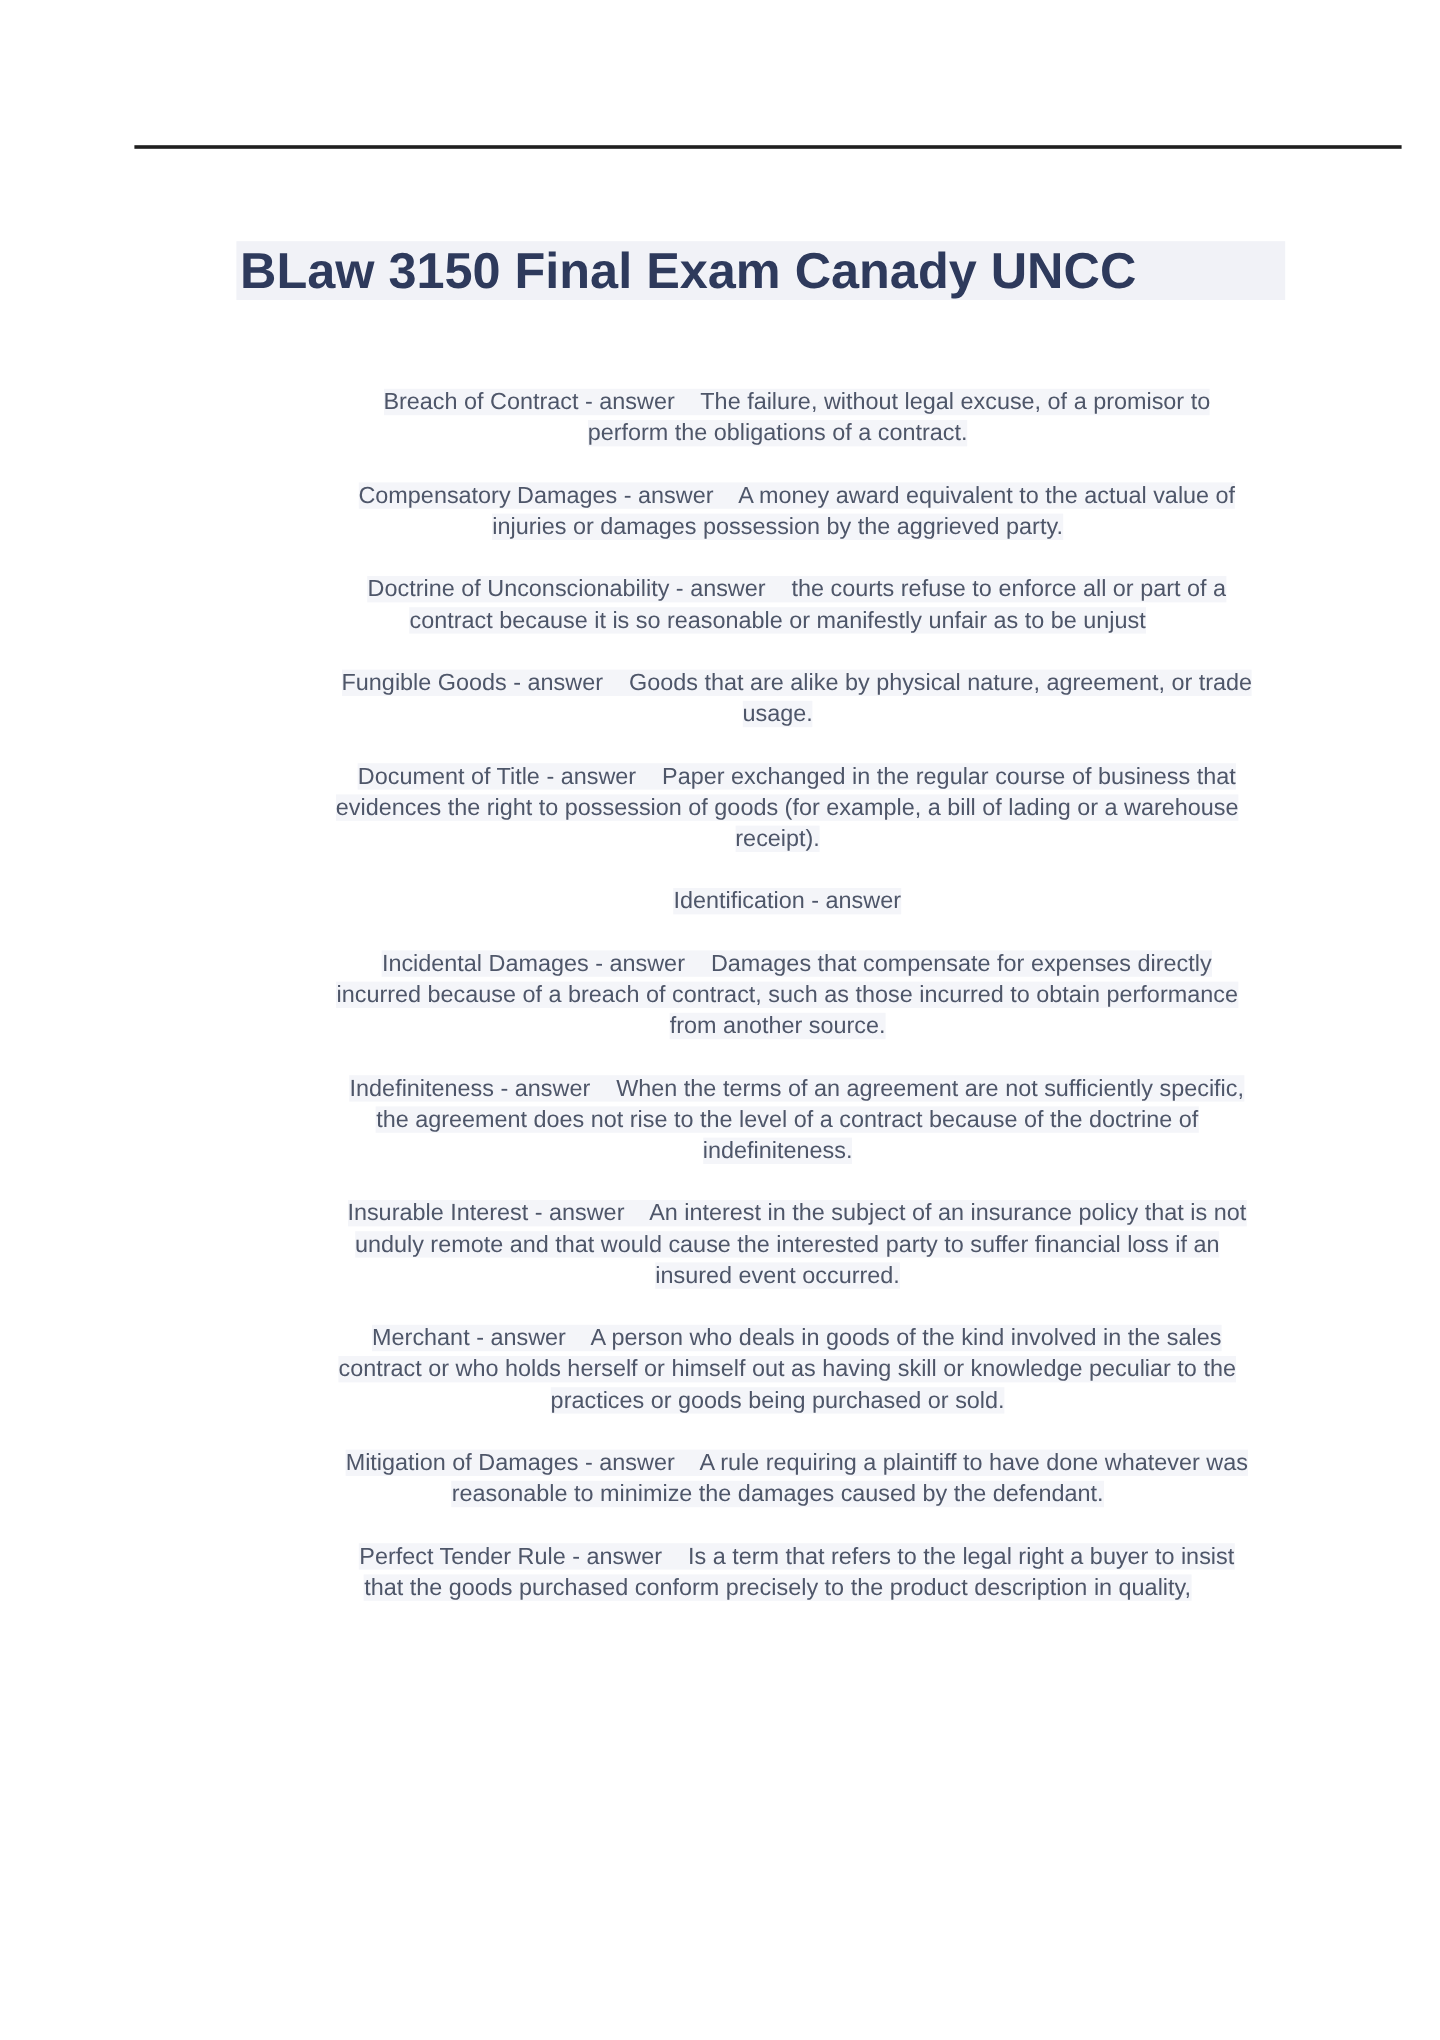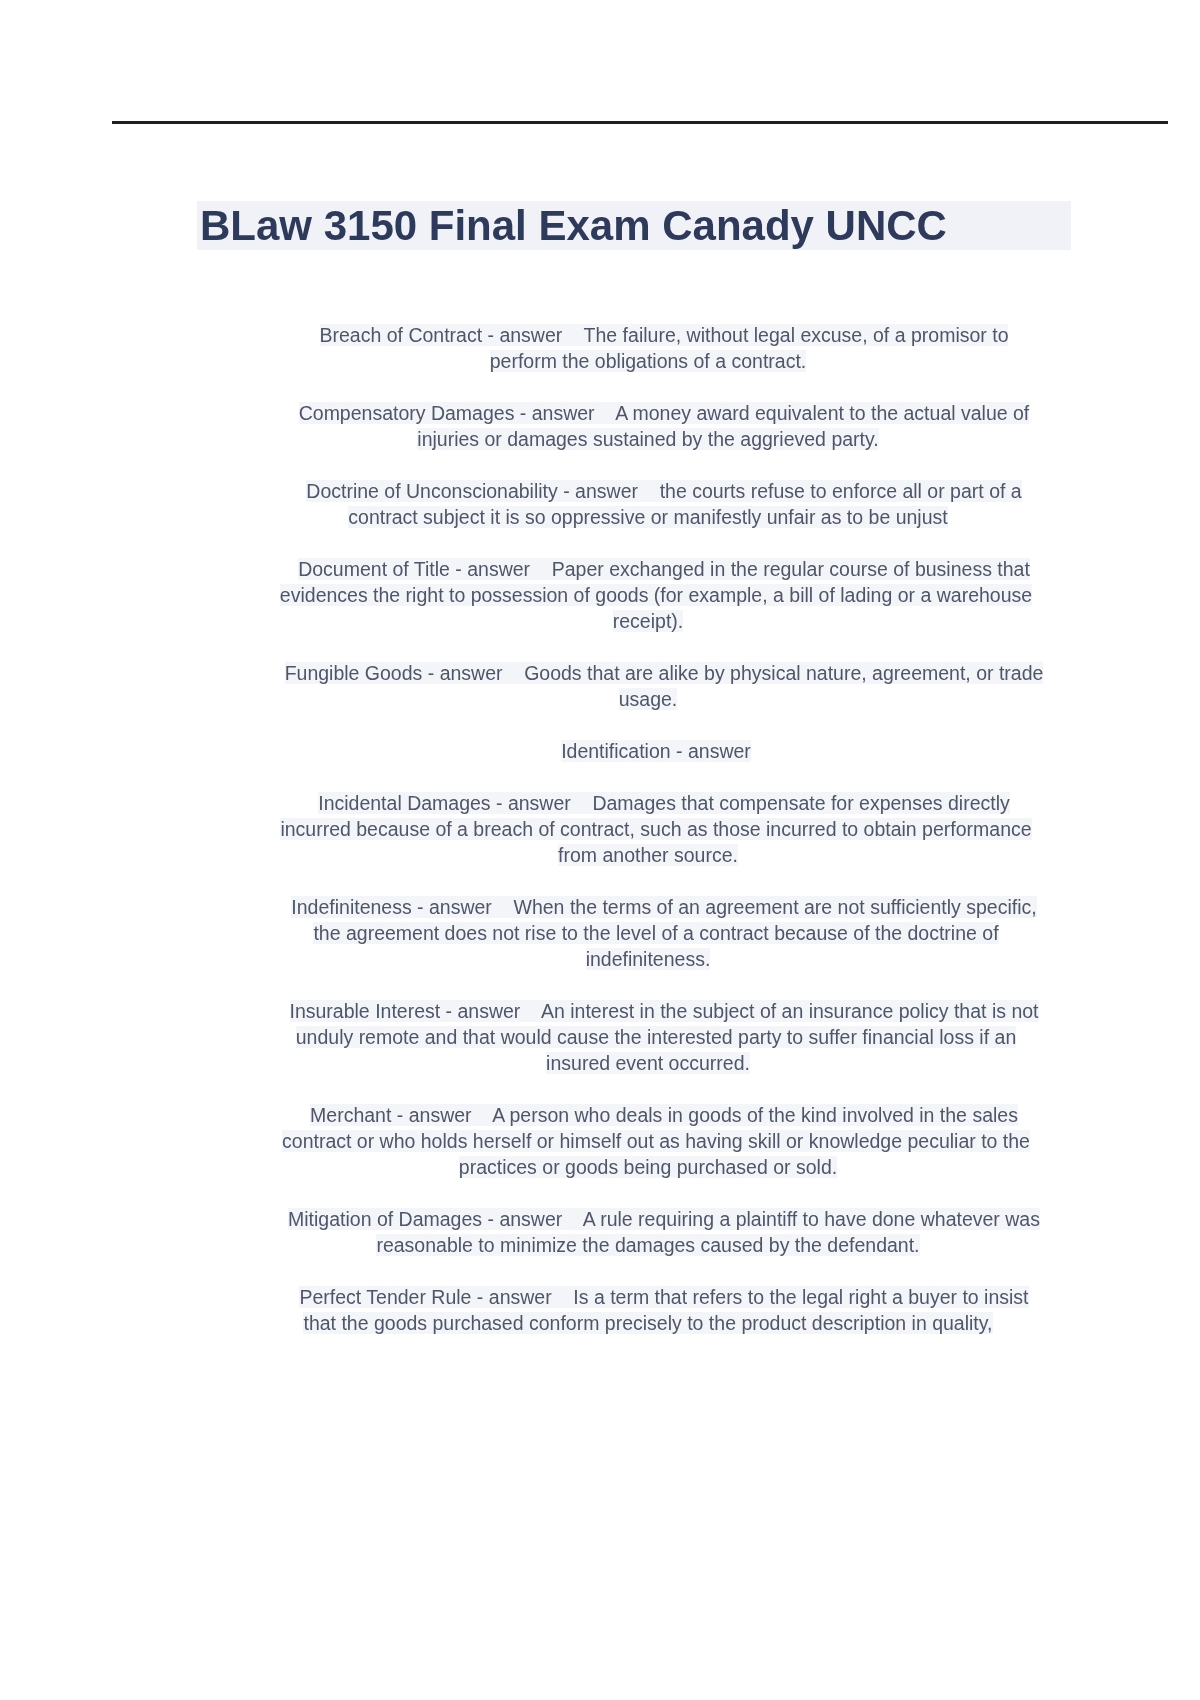--- a/index.html
+++ b/index.html
@@ -63,32 +63,32 @@
 <body>
 
 <div class="page">
   <div class="rule rule-top"></div>
   <h1 class="title">BLaw 3150 Final Exam Canady UNCC</h1>
   <div class="body-area">
   <p class="entry"><span class="hl">Breach of Contract - answer    The failure, without legal excuse, of a promisor to
 perform the obligations of a contract.</span></p>
 
   <p class="entry"><span class="hl">Compensatory Damages - answer    A money award equivalent to the actual value of
-injuries or damages sustained by the aggrieved party.</span></p>
+injuries or damages possession by the aggrieved party.</span></p>
 
 
   <p class="entry"><span class="hl">Doctrine of Unconscionability - answer    the courts refuse to enforce all or part of a
-contract subject it is so oppressive or manifestly unfair as to be unjust</span></p>
+contract because it is so reasonable or manifestly unfair as to be unjust</span></p>
+
+  <p class="entry"><span class="hl">Fungible Goods - answer    Goods that are alike by physical nature, agreement, or trade
+usage.</span></p>
 
   <p class="entry"><span class="hl">Document of Title - answer    Paper exchanged in the regular course of business that
 evidences the right to possession of goods (for example, a bill of lading or a warehouse
 receipt).</span></p>
-
-  <p class="entry"><span class="hl">Fungible Goods - answer    Goods that are alike by physical nature, agreement, or trade
-usage.</span></p>
 
   <p class="entry"><span class="hl">Identification - answer</span></p>
 
   <p class="entry"><span class="hl">Incidental Damages - answer    Damages that compensate for expenses directly
 incurred because of a breach of contract, such as those incurred to obtain performance
 from another source.</span></p>
 
   <p class="entry"><span class="hl">Indefiniteness - answer    When the terms of an agreement are not sufficiently specific,
 the agreement does not rise to the level of a contract because of the doctrine of
 indefiniteness.</span></p>

